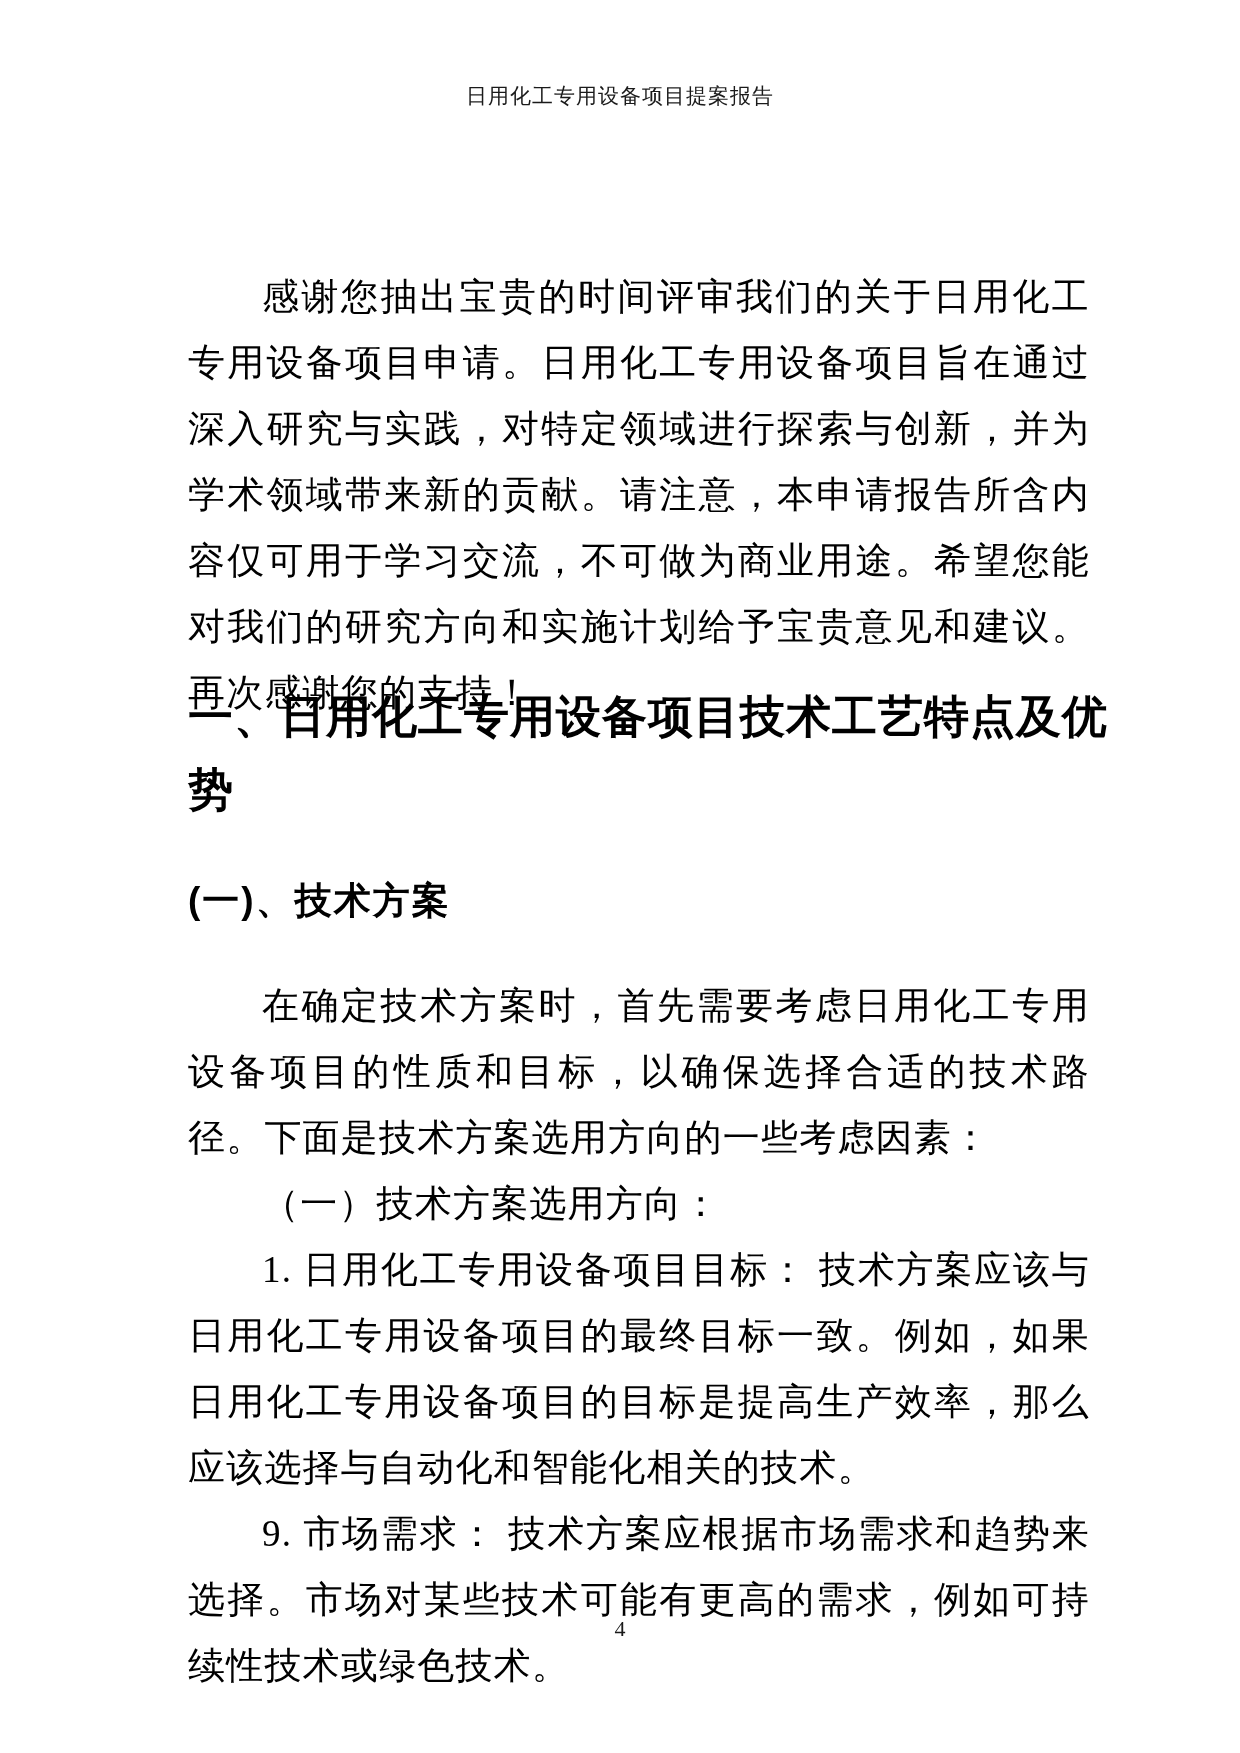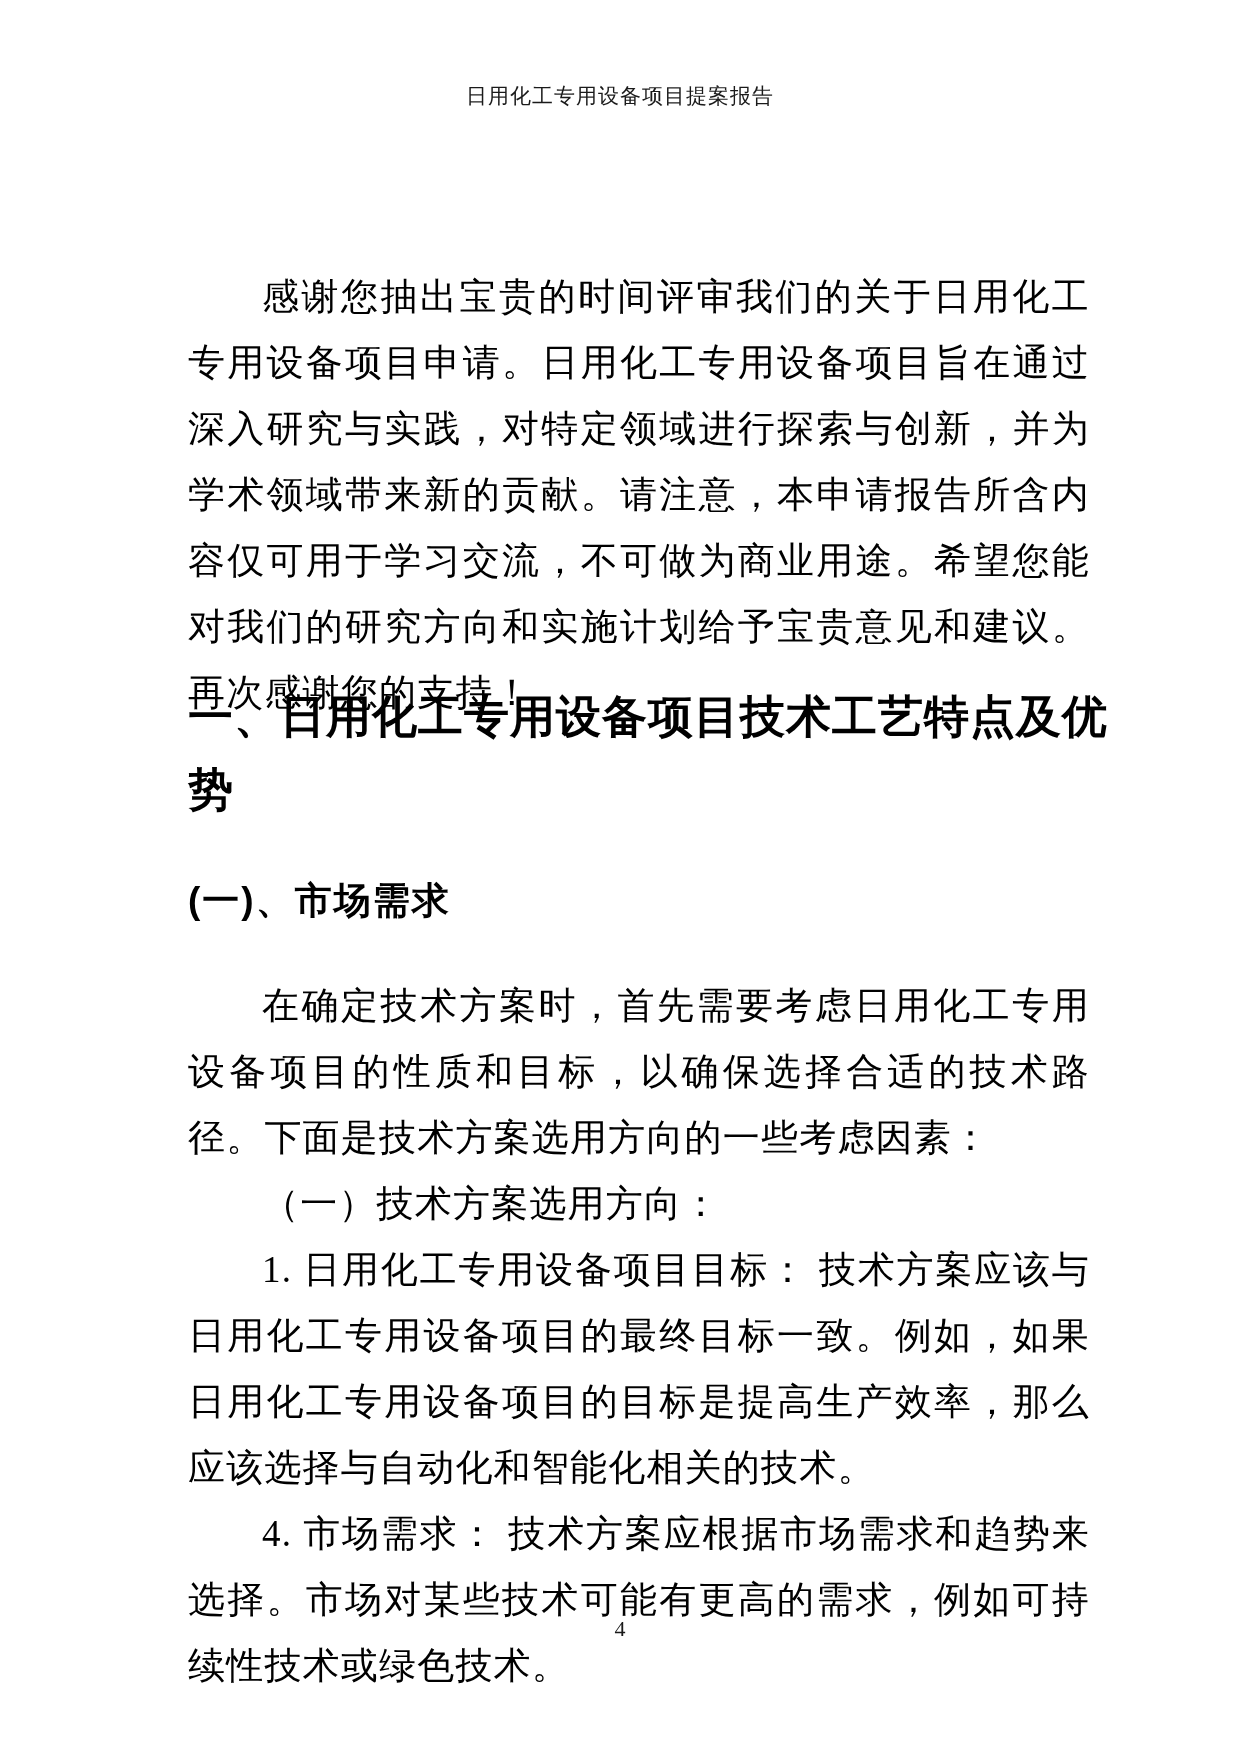--- a/index.html
+++ b/index.html
@@ -106,24 +106,24 @@
 
   <div class="header">日用化工专用设备项目提案报告</div>
 
 
   <div class="intro body-text">
     <p>感谢您抽出宝贵的时间评审我们的关于日用化工专用设备项目申请。日用化工专用设备项目旨在通过深入研究与实践，对特定领域进行探索与创新，并为学术领域带来新的贡献。请注意，本申请报告所含内容仅可用于学习交流，不可做为商业用途。希望您能对我们的研究方向和实施计划给予宝贵意见和建议。再次感谢您的支持！</p>
   </div>
 
   <h2 class="section-heading">一、日用化工专用设备项目技术工艺特点及优势</h2>
 
-  <h3 class="subsection-heading">(一)、市场需求</h3>
+  <h3 class="subsection-heading">(一)、技术方案</h3>
 
   <div class="body-flow body-text">
     <p>在确定技术方案时，首先需要考虑日用化工专用设备项目的性质和目标，以确保选择合适的技术路径。下面是技术方案选用方向的一些考虑因素：</p>
     <p>（一）技术方案选用方向：</p>
     <p>1.  日用化工专用设备项目目标：  技术方案应该与日用化工专用设备项目的最终目标一致。例如，如果日用化工专用设备项目的目标是提高生产效率，那么应该选择与自动化和智能化相关的技术。</p>
-    <p>4.  市场需求：  技术方案应根据市场需求和趋势来选择。市场对某些技术可能有更高的需求，例如可持续性技术或绿色技术。</p>
+    <p>9.  市场需求：  技术方案应根据市场需求和趋势来选择。市场对某些技术可能有更高的需求，例如可持续性技术或绿色技术。</p>
   </div>
 
   <div class="page-number">4</div>
 
 </div>
 
 </body></html>

